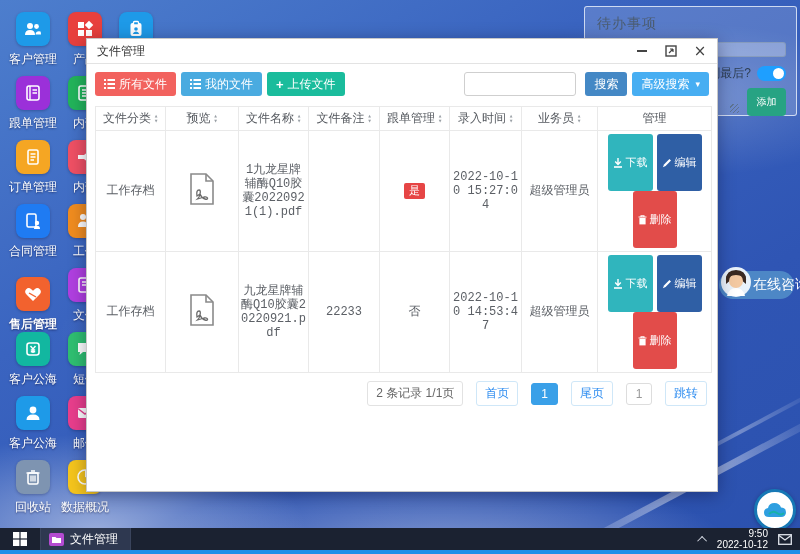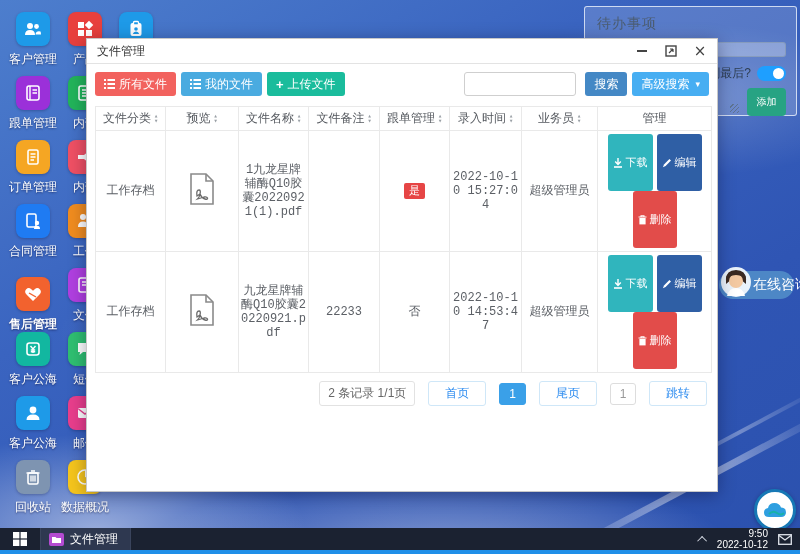--- a/index.html
+++ b/index.html
@@ -74,21 +74,21 @@
   .sorter { display:inline-flex; flex-direction:column; vertical-align:middle; margin-left:3px; line-height:4px; }
   .sorter i { font-style:normal; font-size:7px; color:#9aa0a6; height:5px; }
   .badge-yes { display:inline-block; background:#e64545; color:#fff; font-size:11px; padding:1px 5px; border-radius:2px; }
   .act-btn { border:none; border-radius:3px; color:#fff; font-size:11px; font-family:inherit; padding:21px 5px; margin:0 2px; display:inline-flex; align-items:center; gap:3px; }
   .act-dl { background:#30b5bd; }
   .act-ed { background:#2f5fa5; }
   .act-del { background:#e24c4a; }
 
   .pager { display:flex; justify-content:flex-end; align-items:center; gap:13px; margin:8px 10px 0 0; font-size:12px; }
   .pg-box { border:1px solid #e2e2e2; border-radius:3px; padding:3px 8px; color:#666; }
-  .pg-link { border:1px solid #cfe7f8; border-radius:3px; padding:3px 16px; color:#2d8cf0; background:#fff; }
+  .pg-link { border:1px solid #cfe7f8; border-radius:3px; padding:3px 8px; color:#2d8cf0; background:#fff; }
   .pg-cur { border:1px solid #3aa0e8; border-radius:3px; padding:3px 9px; color:#fff; background:#3aa0e8; }
   .pg-input { width:26px; height:22px; border:1px solid #ddd; border-radius:3px; text-align:center; color:#999; font-size:12px; }
 
   
   .taskbar { position:absolute; left:0; top:528px; width:800px; height:22px; background:#1b2231; display:flex; align-items:center; }
   .start { width:40px; height:22px; display:flex; align-items:center; justify-content:center; }
   .task-item { height:22px; display:flex; align-items:center; gap:6px; padding:0 12px 0 8px; background:#2e3850; border-left:1px solid #3a445c; border-right:1px solid #3a445c; }
   .task-item .t-ic { width:15px; height:13px; background:#b44bd2; border-radius:2px; display:flex; align-items:center; justify-content:center; }
   .task-item .t-lab { color:#fff; font-size:12px; white-space:nowrap; }
   .tray { margin-left:auto; display:flex; align-items:center; gap:10px; padding-right:8px; }

